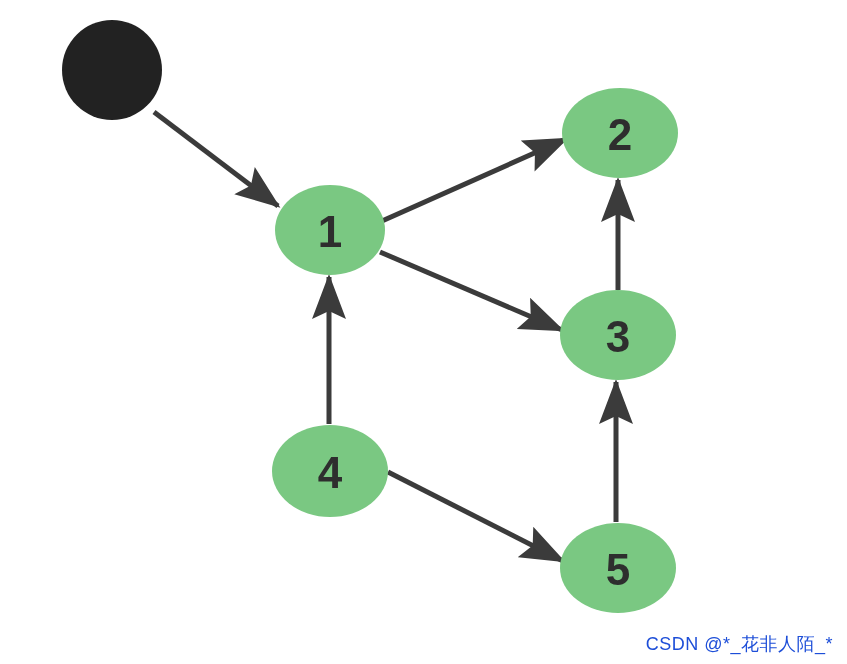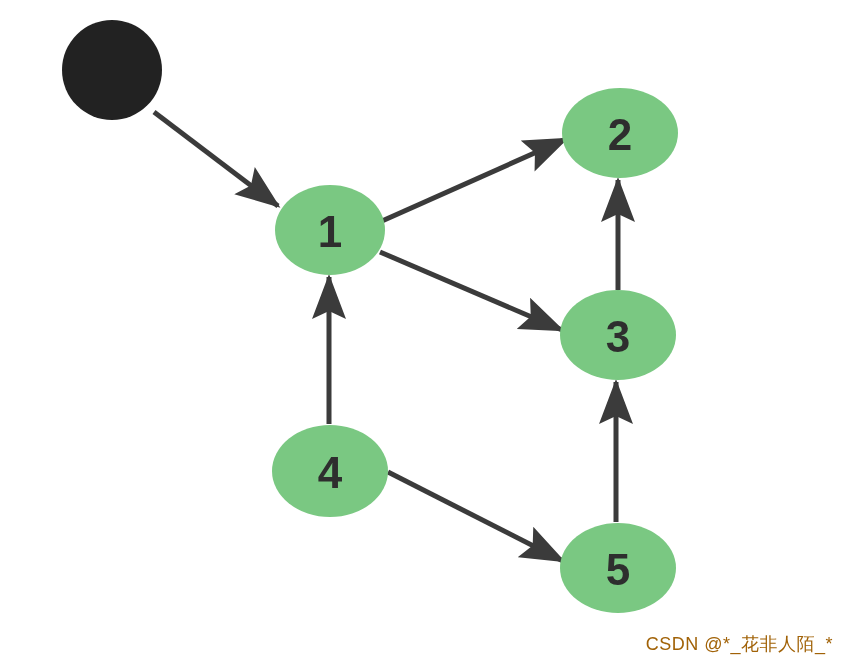--- a/index.html
+++ b/index.html
@@ -39,21 +39,21 @@
   }
   .edge-line {
     stroke-linecap: butt;
   }
   .watermark {
     position: absolute;
     right: 14px;
     bottom: 8px;
     font-family: "Liberation Sans", "DejaVu Sans", sans-serif;
     font-size: 18px;
-    color: #a16207;
+    color: #1d4ed8;
     letter-spacing: 0.5px;
     white-space: nowrap;
   }
 </style>
 </head>
 <body>
 
 <div id="canvas-wrap">
 
   <svg id="graph-svg" viewBox="0 0 847 664">

